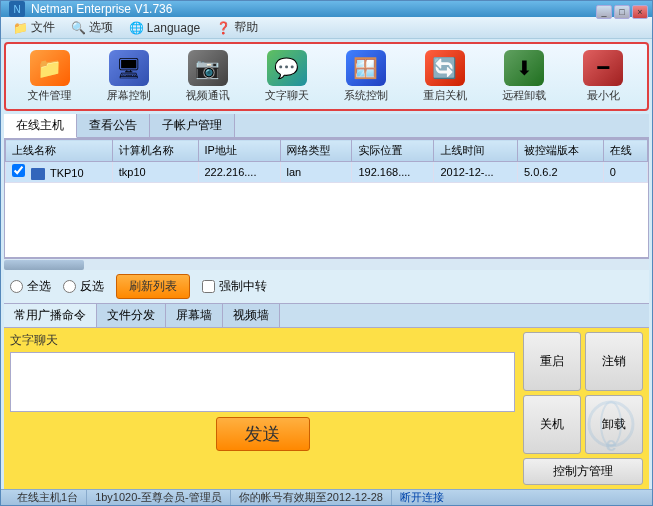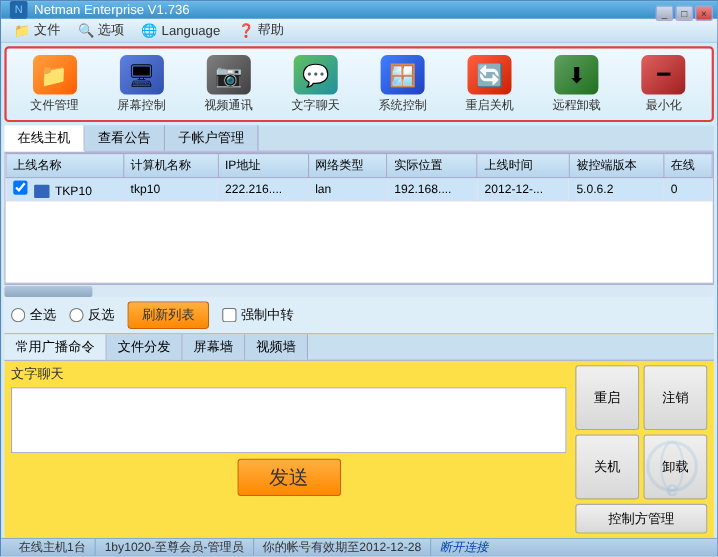--- a/index.html
+++ b/index.html
@@ -458,15 +458,15 @@
           </svg>
         </div>
       </div>
     </div>
   </div>
 
   <div class="status-bar">
     <span class="status-item">在线主机1台</span>
     <span class="status-item">1by1020-至尊会员-管理员</span>
     <span class="status-item">你的帐号有效期至2012-12-28</span>
-    <span class="status-item" style="cursor:pointer;color:#0044aa;font-style:italic;">断开连接</span>
+    <span class="status-item" style="cursor:pointer;color:#0044aa;">断开连接</span>
   </div>
 </div>
 
 </body></html>

